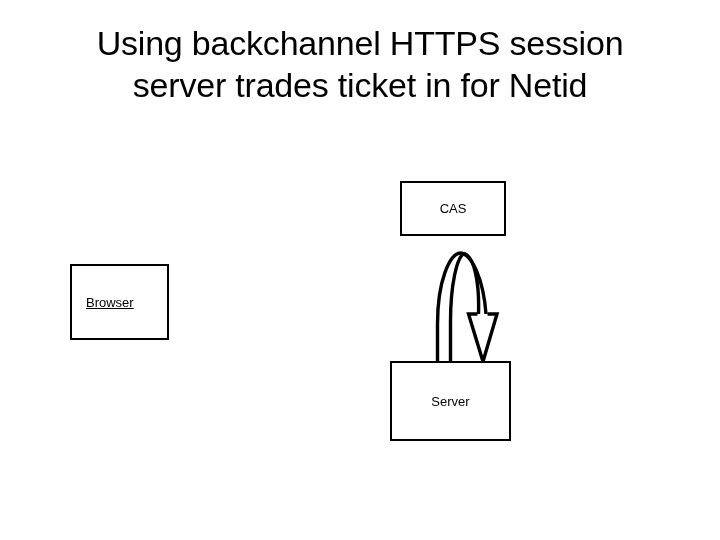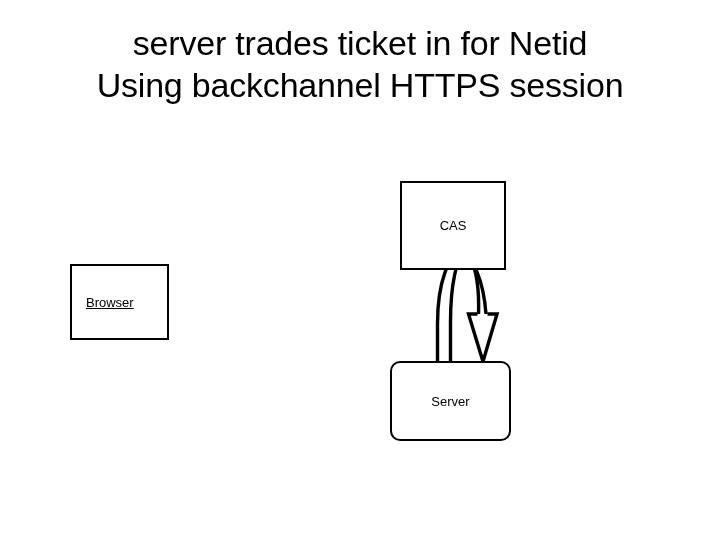--- a/index.html
+++ b/index.html
@@ -41,60 +41,59 @@
     font-family: "Liberation Sans", sans-serif;
     display: flex;
     align-items: center;
     z-index: 3;
   }
   .node > span { display: block; width: 100%; }
   #node-cas {
     left: 400px;
     top: 181px;
     width: 106px;
-    height: 89px;
+    height: 55px;
     justify-content: flex-start;
   }
   #node-cas > span { text-align: center; }
   #node-browser {
     left: 70px;
     top: 264px;
     width: 99px;
     height: 76px;
     justify-content: flex-start;
     padding-left: 14px;
     text-decoration: underline;
   }
   #node-browser > span { text-align: left; }
   #node-server {
     left: 390px;
     top: 361px;
     width: 121px;
     height: 80px;
     justify-content: center;
-    border-radius: 10px;
   }
   #node-server > span { text-align: center; }
   #backchannel-arrow {
     position: absolute;
     left: 410px;
     top: 240px;
     width: 120px;
     height: 135px;
     z-index: 1;
   }
 </style>
 </head>
 <body>
 
 <div id="slide">
 
   <div id="title">
+    <div>Using backchannel HTTPS session</div>
     <div>server trades ticket in for Netid</div>
-    <div>Using backchannel HTTPS session</div>
   </div>
 
   <svg id="backchannel-arrow" viewBox="0 0 120 135">
 
     <path d="M 27.5 124 L 27.5 84 C 27.5 40 40 14 50 13" fill="none" stroke="#000000" stroke-width="3.4" stroke-linecap="butt"></path>
 
     <path d="M 40.5 124 L 40.5 82 C 40.5 44 47 17 54 13.4" fill="none" stroke="#000000" stroke-width="3.4" stroke-linecap="butt"></path>
 
     <path d="M 50 13 C 62 13.5 73.5 40 76 74" fill="none" stroke="#000000" stroke-width="3.4" stroke-linecap="butt"></path>
     <path d="M 54 13.4 C 65 17 69.5 45 68.5 74" fill="none" stroke="#000000" stroke-width="3.4" stroke-linecap="butt"></path>

